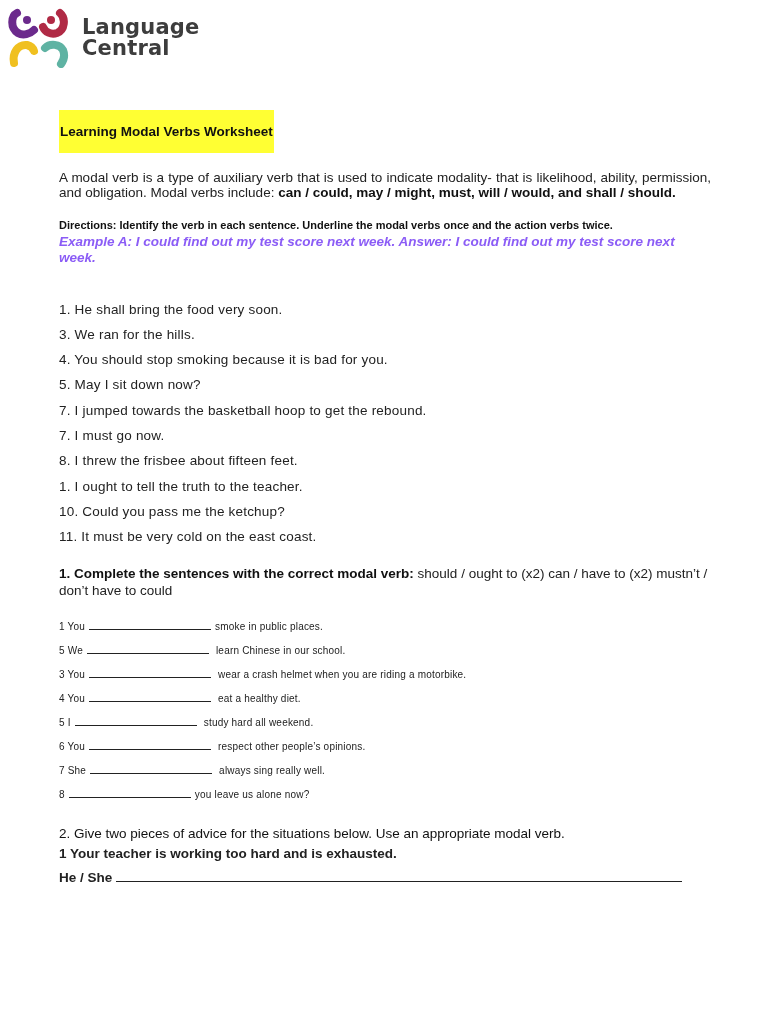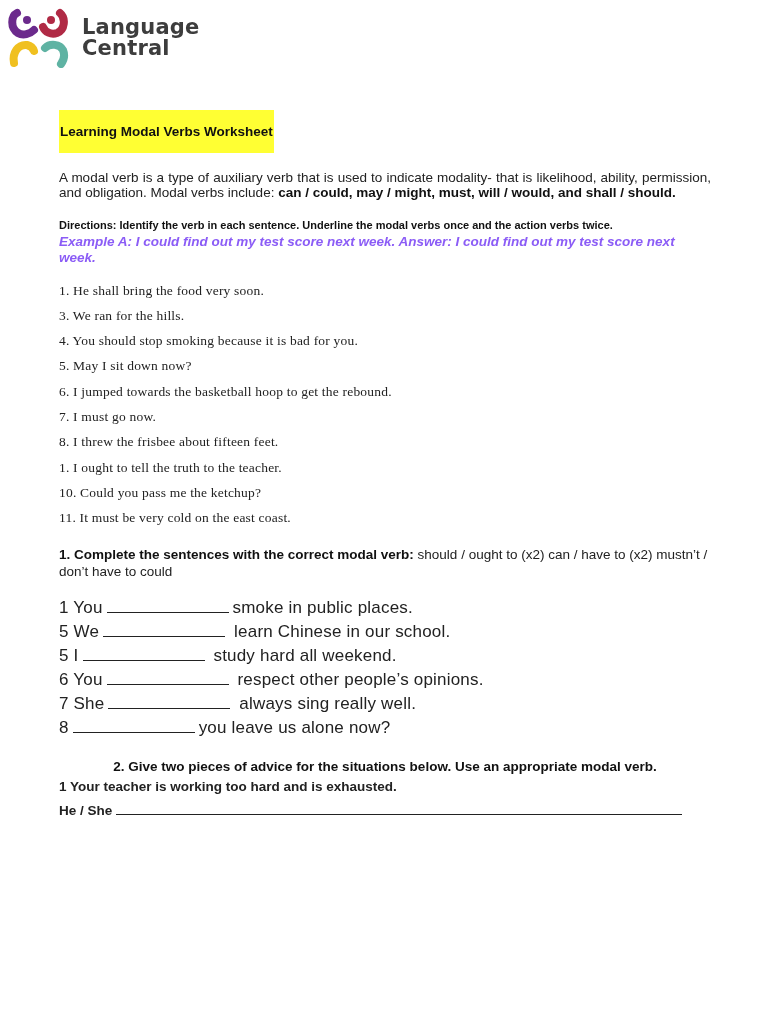--- a/index.html
+++ b/index.html
@@ -70,65 +70,63 @@
       color: #111;
     }
     .example {
       font-size: 13.5px;
       line-height: 16.5px;
       font-weight: bold;
       font-style: italic;
       color: #8b5cf6;
     }
     .sentences {
-      margin-top: 11px;
+      margin-top: 30px;
       list-style: none;
       padding: 0;
-      font-family: Liberation Serif, serif;
     }
     .sentences li {
       font-size: 13.5px;
       line-height: 25.3px;
       color: #222;
       letter-spacing: 0.2px;
     }
     .section-head {
       margin-top: 6px;
       font-size: 13.5px;
       line-height: 17px;
       color: #222;
     }
     .section-head b { color: #111; }
     .fill-list {
       margin-top: 16px;
       list-style: none;
       padding: 0;
     }
     .fill-list li {
-      font-size: 17px;
+      font-size: 10px;
       line-height: 24px;
       color: #222;
       letter-spacing: 0.2px;
     }
     .blank {
       display: inline-block;
       border-bottom: 1px solid #222;
       width: 122px;
       height: 12px;
       margin: 0 4px 0 4px;
       vertical-align: baseline;
     }
     .blank.wide { width: 566px; }
     .section2-head {
       margin-top: 18px;
       font-size: 13.5px;
       line-height: 17px;
-      font-weight: bold;
+      font-weight: normal;
       color: #111;
-      text-align: center;
     }
     .advice-line {
       font-size: 13.5px;
       line-height: 24px;
       color: #222;
       font-weight: bold;
     }
   </style>
 </head>
 <body>
@@ -160,35 +158,37 @@
   </div>
 
   <div class="directions">Directions: Identify the verb in each sentence. Underline the modal verbs once and the action verbs twice.</div>
   <div class="example">Example A: I could find out my test score next week. Answer: I could find out my test score next week.</div>
 
   <ul class="sentences">
     <li>1. He shall bring the food very soon.</li>
     <li>3. We ran for the hills.</li>
     <li>4. You should stop smoking because it is bad for you.</li>
     <li>5. May I sit down now?</li>
-    <li>6. I jumped towards the basketball hoop to get the rebound.</li>
+    <li>7. I jumped towards the basketball hoop to get the rebound.</li>
     <li>7. I must go now.</li>
     <li>8. I threw the frisbee about fifteen feet.</li>
     <li>1. I ought to tell the truth to the teacher.</li>
     <li>10. Could you pass me the ketchup?</li>
     <li>11. It must be very cold on the east coast.</li>
   </ul>
 
   <div class="section-head">
     <b>1. Complete the sentences with the correct modal verb:</b><span>  should / ought to (x2) can / have to (x2) mustn’t / don’t have to could</span>
   </div>
 
   <ul class="fill-list">
     <li><span>1 You</span><span class="blank"></span><span>smoke in public places.</span></li>
     <li><span>5 We</span><span class="blank"></span><span> learn Chinese in our school.</span></li>
+    <li><span>3 You</span><span class="blank"></span><span> wear a crash helmet when you are riding a motorbike.</span></li>
+    <li><span>4 You</span><span class="blank"></span><span> eat a healthy diet.</span></li>
     <li><span>5 I</span><span class="blank"></span><span> study hard all weekend.</span></li>
     <li><span>6 You</span><span class="blank"></span><span> respect other people’s opinions.</span></li>
     <li><span>7 She</span><span class="blank"></span><span> always sing really well.</span></li>
     <li><span>8</span><span class="blank"></span><span>you leave us alone now?</span></li>
   </ul>
 
   <div class="section2-head">2. Give two pieces of advice for the situations below. Use an appropriate modal verb.</div>
   <div class="advice-line">1 Your teacher is working too hard and is exhausted.</div>
   <div class="advice-line">
     <span>He / She</span><span class="blank wide"></span>

